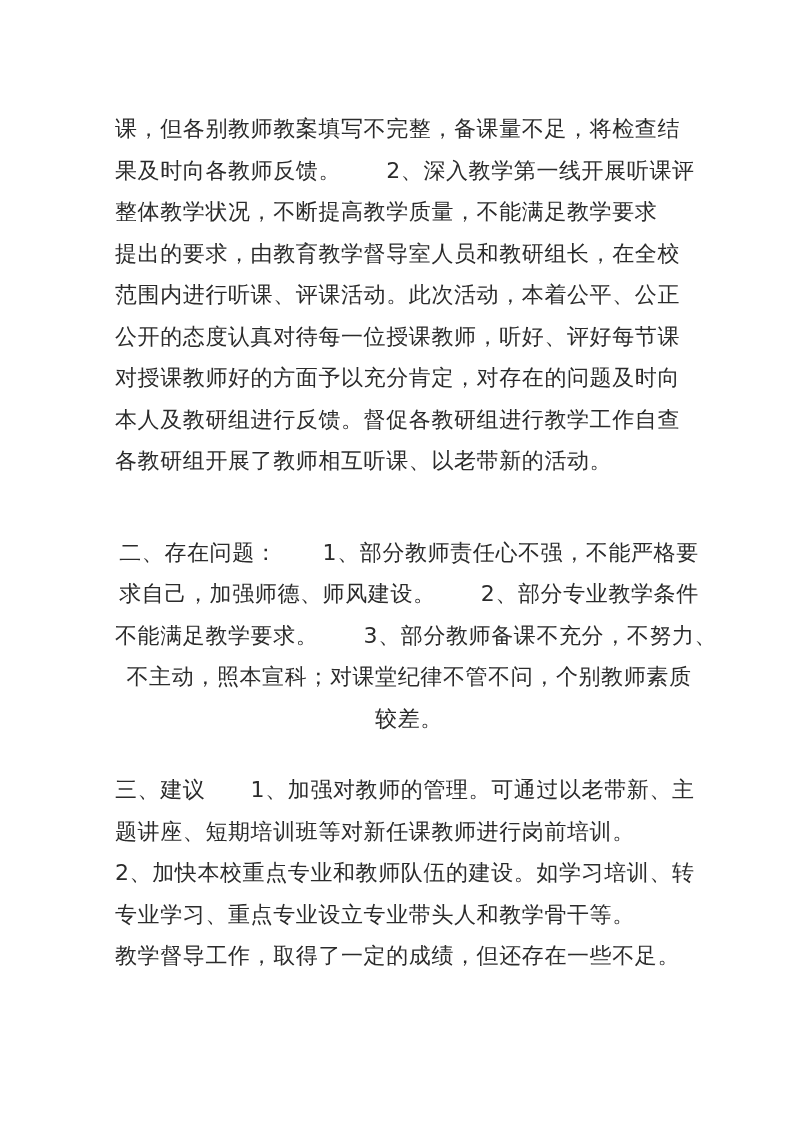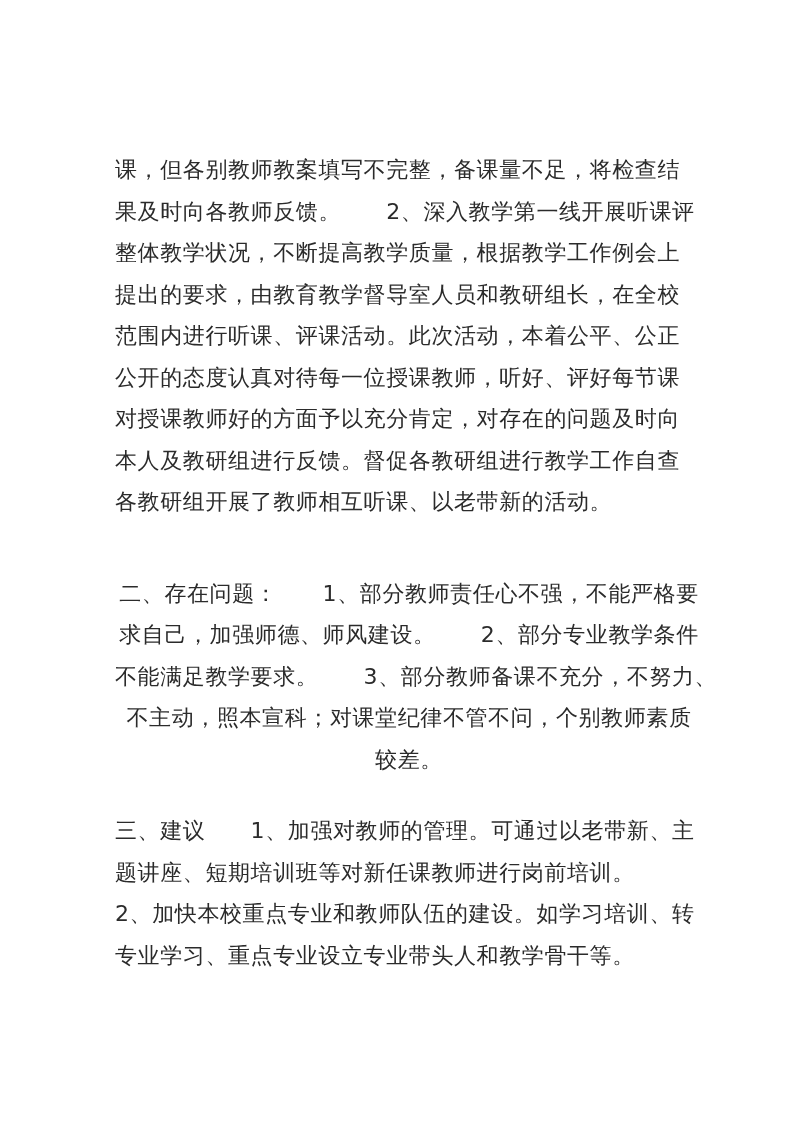--- a/index.html
+++ b/index.html
@@ -16,21 +16,20 @@
     position: relative;
     width: 793px;
     height: 1122px;
     background: #ffffff;
     overflow: hidden;
   }
   .doc {
     box-sizing: border-box;
     padding: 108px 90px 0 115px;
     color: #2b2b2b;
-    margin-top: 41px;
   }
   .para {
     margin: 0;
   }
   .para.gap-large { margin-bottom: 50px; }
   .para.gap-small { margin-bottom: 30px; text-align: center; }
   .line {
     font-size: 22px;
     line-height: 41.5px;
     height: 41.5px;
@@ -41,21 +40,21 @@
 </style>
 </head>
 <body>
 
 <div class="page">
   <div class="doc">
 
     <div class="para gap-large">
       <div class="line">课，但各别教师教案填写不完整，备课量不足，将检查结</div>
       <div class="line">果及时向各教师反馈。　　2、深入教学第一线开展听课评</div>
-      <div class="line">整体教学状况，不断提高教学质量，根据教学工作例会上</div>
+      <div class="line">整体教学状况，不断提高教学质量，不能满足教学要求</div>
       <div class="line">提出的要求，由教育教学督导室人员和教研组长，在全校</div>
       <div class="line">范围内进行听课、评课活动。此次活动，本着公平、公正</div>
       <div class="line">公开的态度认真对待每一位授课教师，听好、评好每节课</div>
       <div class="line">对授课教师好的方面予以充分肯定，对存在的问题及时向</div>
       <div class="line">本人及教研组进行反馈。督促各教研组进行教学工作自查</div>
       <div class="line">各教研组开展了教师相互听课、以老带新的活动。</div>
     </div>
 
     <div class="para gap-small">
       <div class="line">二、存在问题：　　1、部分教师责任心不强，不能严格要</div>
@@ -63,16 +62,17 @@
       <div class="line">不能满足教学要求。　　3、部分教师备课不充分，不努力、</div>
       <div class="line">不主动，照本宣科；对课堂纪律不管不问，个别教师素质</div>
       <div class="line">较差。</div>
     </div>
 
     <div class="para">
       <div class="line">三、建议　　1、加强对教师的管理。可通过以老带新、主</div>
       <div class="line">题讲座、短期培训班等对新任课教师进行岗前培训。</div>
       <div class="line">2、加快本校重点专业和教师队伍的建设。如学习培训、转</div>
       <div class="line">专业学习、重点专业设立专业带头人和教学骨干等。</div>
+      <div class="line">教学督导工作，取得了一定的成绩，但还存在一些不足。</div>
     </div>
 
   </div>
 </div>
 
 </body></html>

